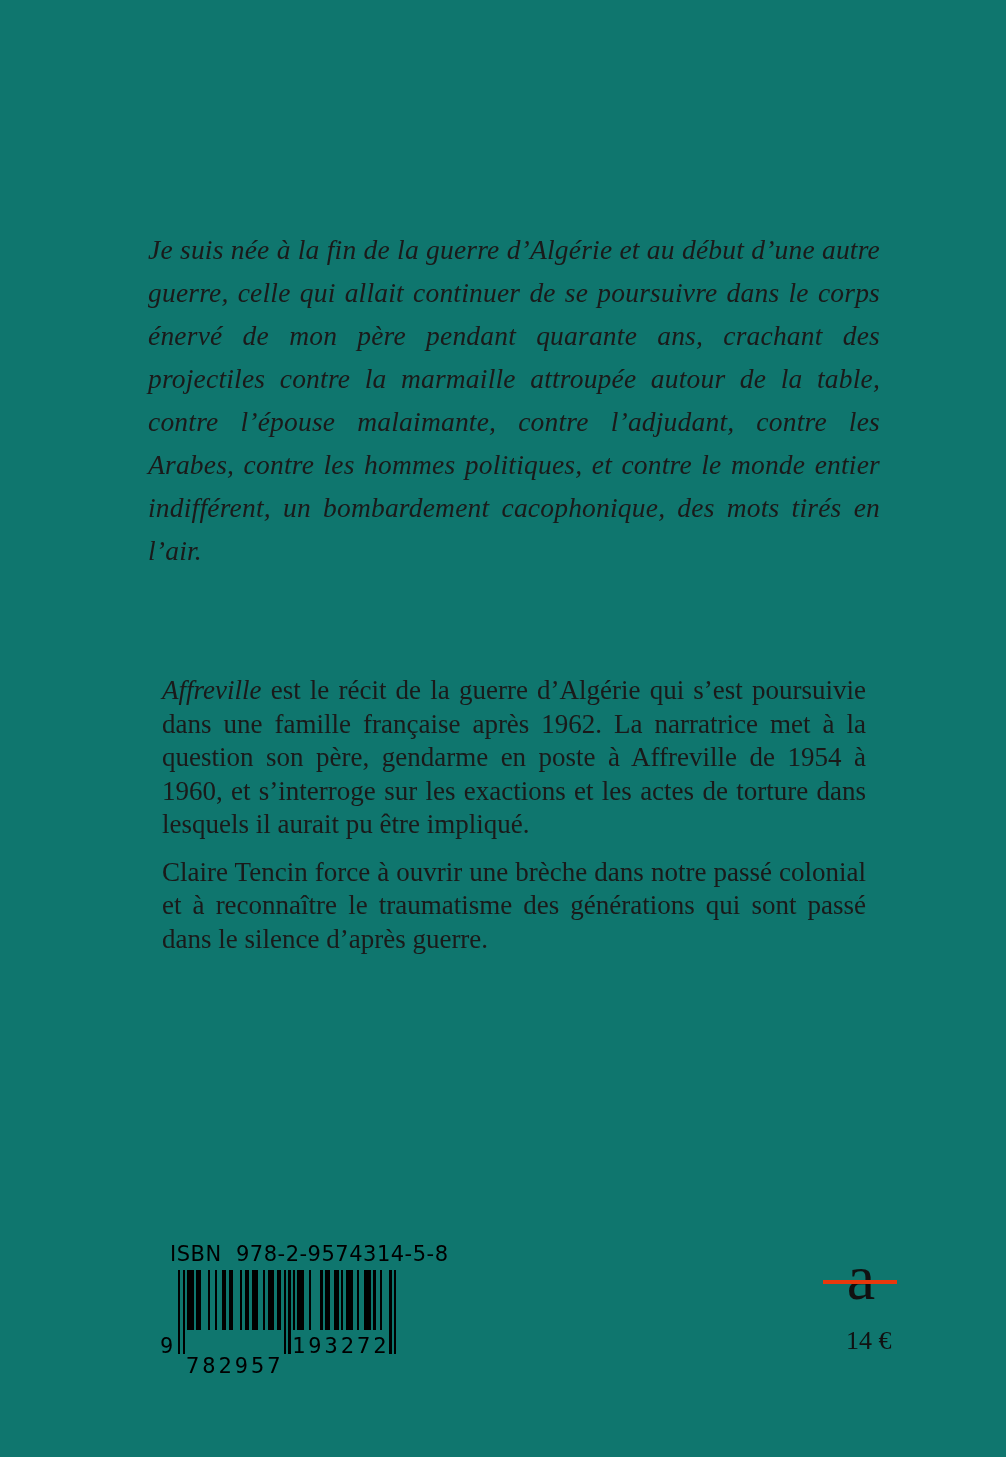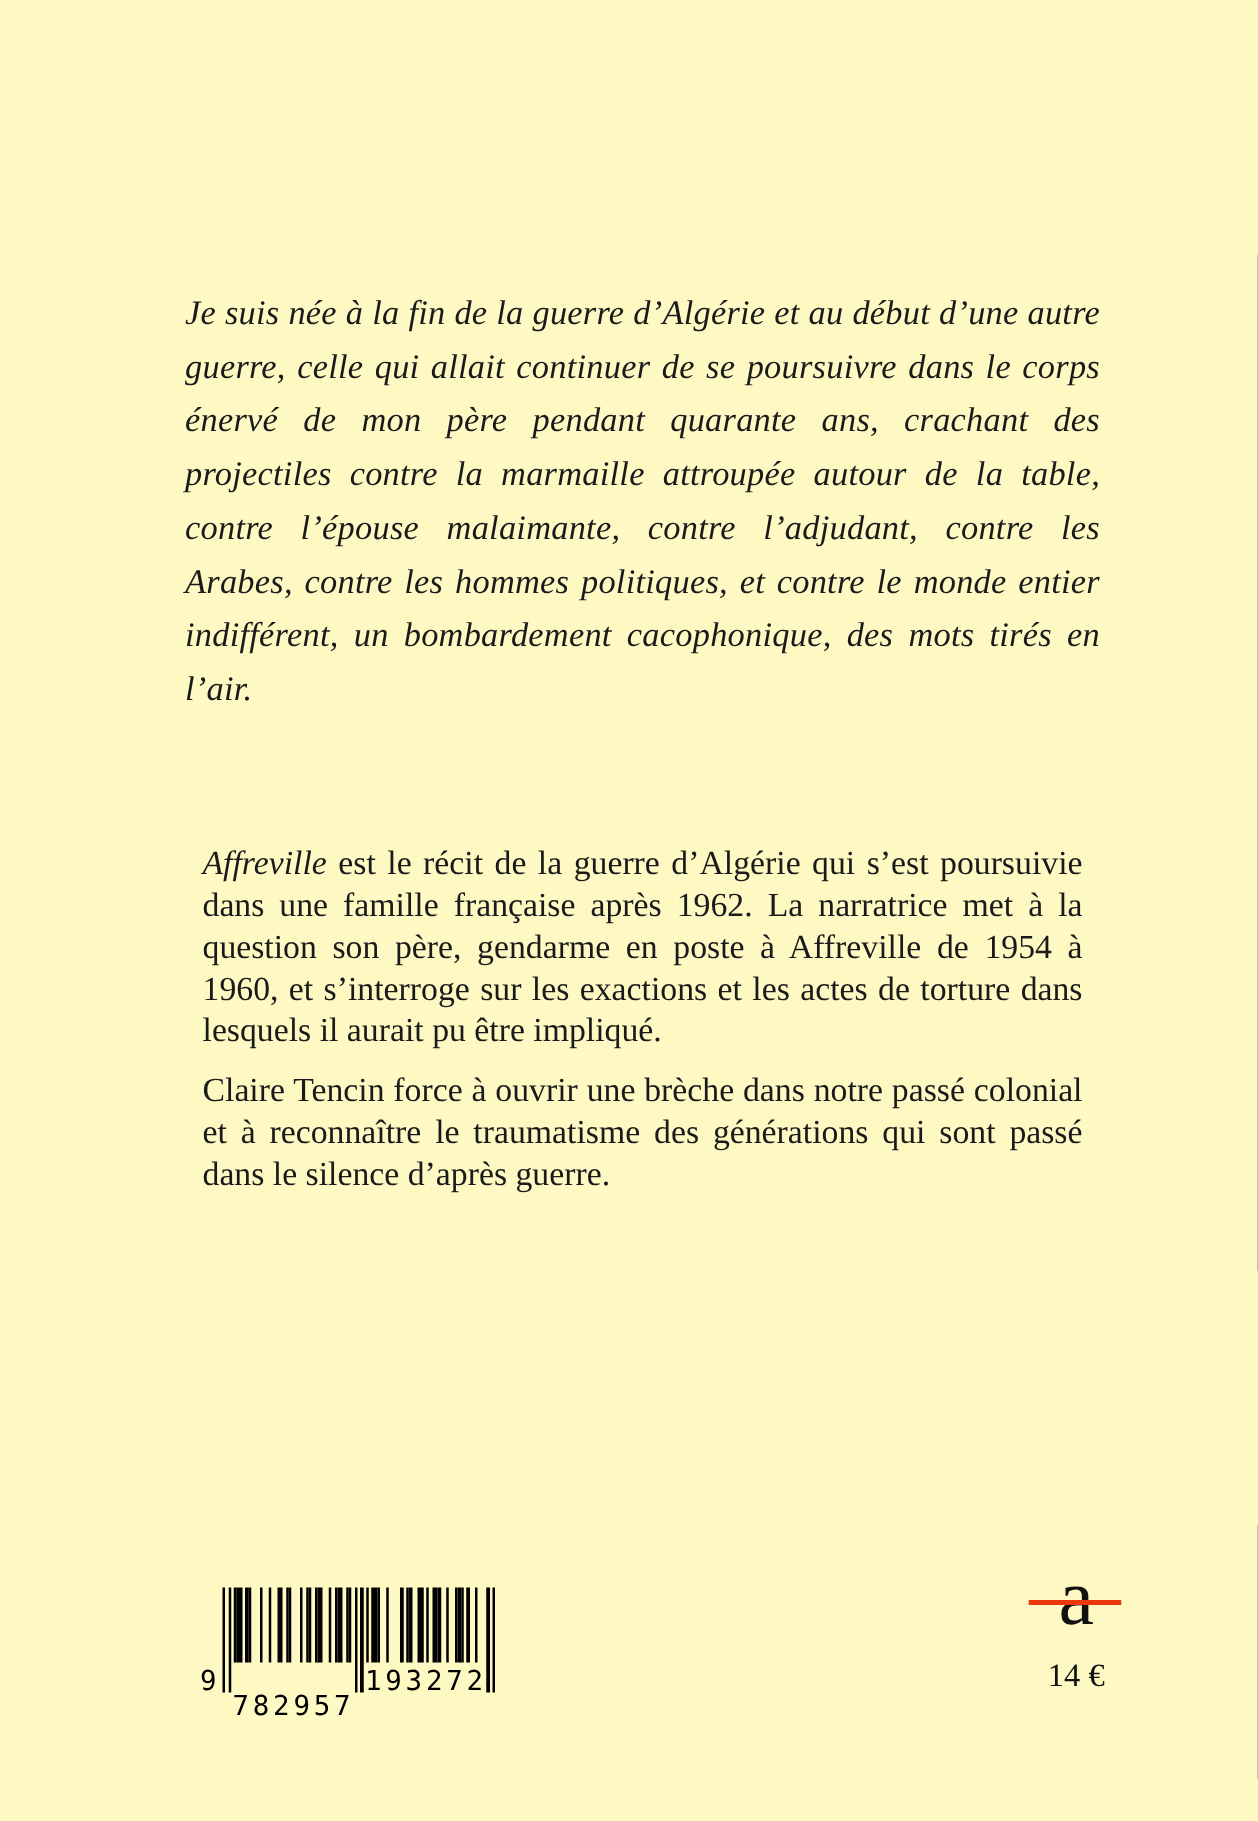--- a/index.html
+++ b/index.html
@@ -1,19 +1,19 @@
 <!DOCTYPE html>
 <html lang="fr"><head>
 <meta charset="utf-8">
 <style>
   html,body{margin:0;padding:0;background:#9a9a9a;}
   .page{
     position:relative;
     width:1006px;height:1457px;
-    background:#fef9c3;
+    background:#0f766e;
     margin:0 auto;
     overflow:hidden;
     font-family:"Liberation Serif", serif;
     color:#1a1a1a;
   }
   .quote{
     position:absolute;
     left:148px;top:228px;width:732px;
     font-style:italic;
     font-size:27.5px;
@@ -79,39 +79,40 @@
     color:#111;
   }
   .logo-strike{
     position:absolute;
     left:-3px;top:34px;
     width:74px;height:4px;
     background:#e8380c;
   }
   .price{
     position:absolute;
-    left:826px;top:1326px;width:70px;
-    text-align:center;
+    left:846px;top:1326px;width:70px;
+    text-align:left;
     font-family:"Liberation Serif", serif;
     font-size:26px;
     color:#111;
   }
 </style>
 </head>
 <body>
 
 <div class="page">
 
   <div class="quote">Je suis née à la fin de la guerre d’Algérie et au début d’une autre guerre, celle qui allait continuer de se poursuivre dans le corps énervé de mon père pendant quarante ans, crachant des projectiles contre la marmaille attroupée autour de la table, contre l’épouse malaimante, contre l’adjudant, contre les Arabes, contre les hommes politiques, et contre le monde entier indifférent, un bombardement cacophonique, des mots tirés en l’air.</div>
 
   <div class="description">
     <p><span class="lead-italic">Affreville</span><span> est le récit de la guerre d’Algérie qui s’est poursuivie dans une famille française après 1962. La narratrice met à la question son père, gendarme en poste à Affreville de 1954 à 1960, et s’interroge sur les exactions et les actes de torture dans lesquels il aurait pu être impliqué.</span></p>
     <p>Claire Tencin force à ouvrir une brèche dans notre passé colonial et à reconnaître le traumatisme des générations qui sont passé dans le silence d’après guerre.</p>
   </div>
 
+  <div class="isbn-label">ISBN  978-2-9574314-5-8</div>
 
   <div class="barcode-wrap">
     <div class="barcode-bars">
         <div class="module bar tall"></div>
         <div class="module tall"></div>
         <div class="module bar tall"></div>
         <div class="module"></div>
         <div class="module bar"></div>
         <div class="module bar"></div>
         <div class="module bar"></div>

